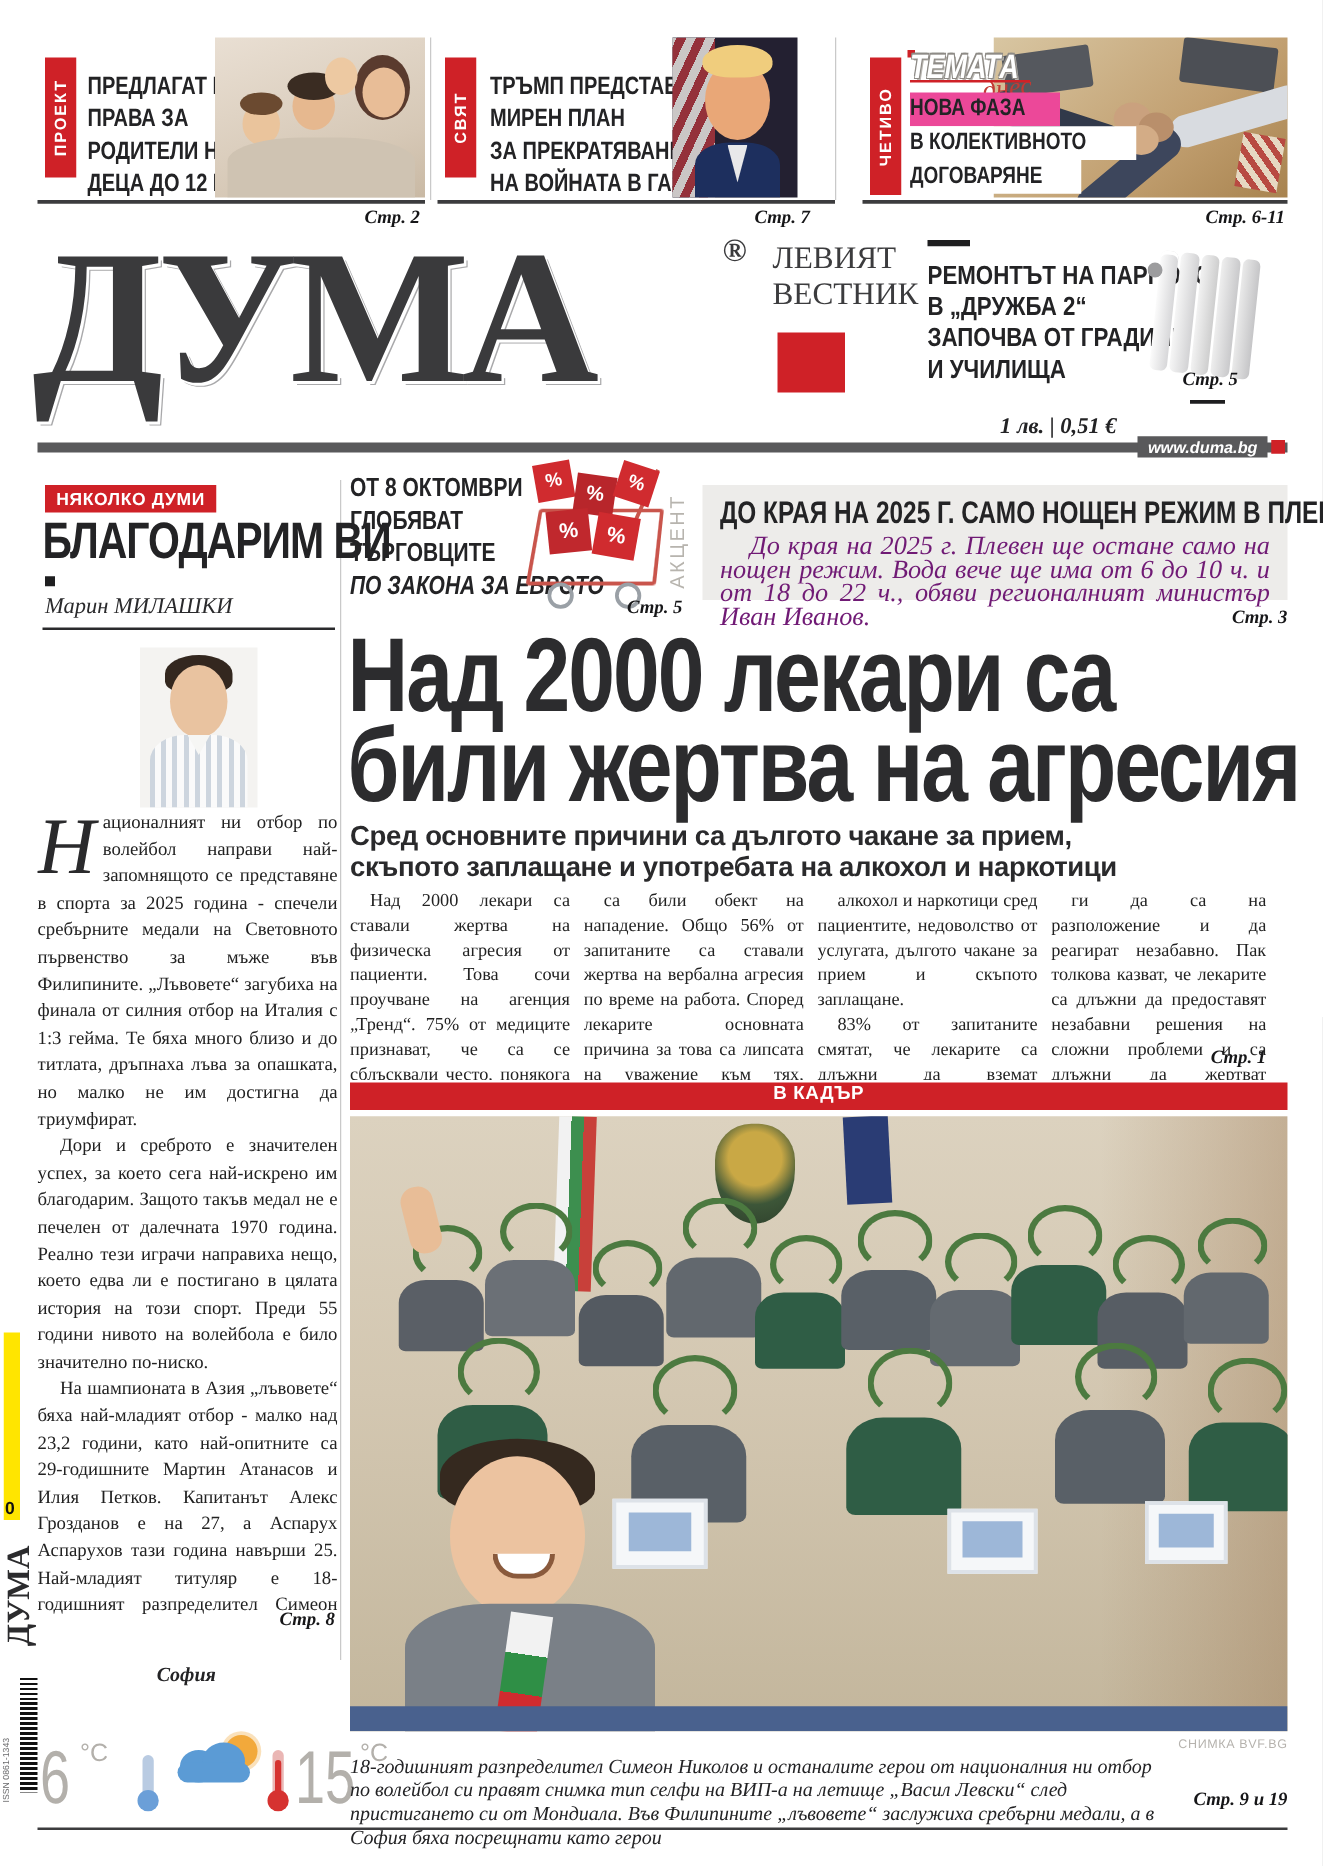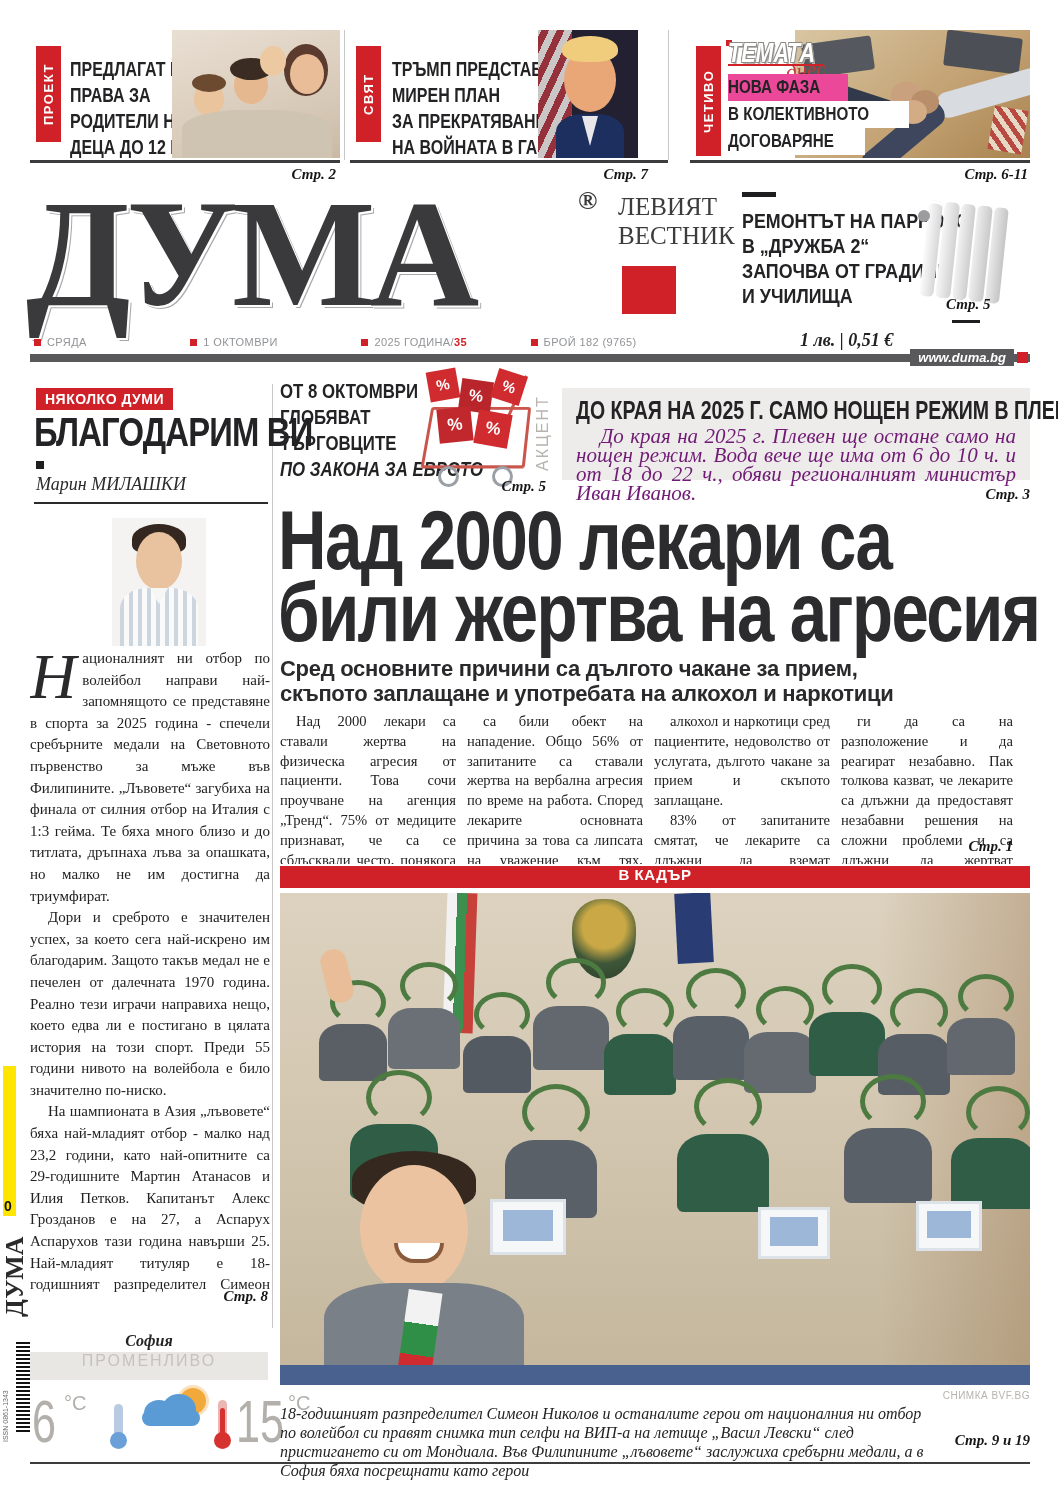--- a/index.html
+++ b/index.html
@@ -160,26 +160,20 @@
       <div style="flex:1;background:linear-gradient(90deg,#f6f6f6,#d2d2d4);border-radius:5px;"></div>
       <div style="flex:1;background:linear-gradient(90deg,#f2f2f2,#cecece);border-radius:5px;"></div>
       <div style="flex:1;background:linear-gradient(90deg,#eeeeee,#c9c9cb);border-radius:5px;"></div>
       <div style="flex:1;background:linear-gradient(90deg,#eaeaea,#c5c5c7);border-radius:5px;"></div>
     </div>
     <div class="circle" style="left:0;top:10px;width:12px;height:12px;background:#9c9c9e;"></div>
   </div>
   <div class="abs pg" style="left:946px;top:296px;">Стр. 5</div>
   <div class="abs" style="left:952px;top:320px;width:28px;height:3px;background:#1e1e20;"></div>
 
-  <div class="abs" style="left:34px;top:336px;width:996px;height:14px;font:11px 'Liberation Sans',sans-serif;color:#919396;letter-spacing:.4px;">
-    <span style="display:inline-block;width:7px;height:7px;background:#cf2127;margin-right:6px;"></span><span>СРЯДА</span>
-    <span style="display:inline-block;width:7px;height:7px;background:#cf2127;margin:0 6px 0 100px;"></span><span>1 ОКТОМВРИ</span>
-    <span style="display:inline-block;width:7px;height:7px;background:#cf2127;margin:0 6px 0 80px;"></span><span>2025 ГОДИНА/</span><span style="color:#cf2127;font-weight:700;">35</span>
-    <span style="display:inline-block;width:7px;height:7px;background:#cf2127;margin:0 6px 0 60px;"></span><span>БРОЙ 182 (9765)</span>
-  </div>
   <div class="abs" style="left:800px;top:330px;font:700 italic 18px 'Liberation Serif',serif;color:#232325;">1 лв. | 0,51 €</div>
   <div class="abs" style="left:30px;top:354px;width:1000px;height:8px;background:#59595b;"></div>
   <div class="abs" style="right:44px;top:349px;height:17px;background:#59595b;padding:0 8px;font:700 italic 13px/17px 'Liberation Sans',sans-serif;color:#fff;">www.duma.bg</div>
   <div class="abs" style="right:30px;top:352px;width:11px;height:11px;background:#cf2127;"></div>
 
   <div class="vline" style="left:272px;top:384px;height:944px;"></div>
 
   <div class="abs" style="left:36px;top:388px;background:#cf2127;color:#fff;font:700 14px/22px 'Liberation Sans',sans-serif;padding:0 9px;letter-spacing:.5px;">НЯКОЛКО ДУМИ</div>
   <div class="abs" style="left:34px;top:410px;height:44px;line-height:44px;">
     <span class="cond" style="font-size:41px;letter-spacing:-1px;">БЛАГОДАРИМ ВИ</span>
@@ -197,21 +191,20 @@
 
   <div class="opbody">
     <p class="first"><span class="dropcap">Н</span><span>ационалният ни отбор по волейбол направи най-запомнящото се представяне в спорта за 2025 година - спечели сребърните медали на Световното първенство за мъже във Филипините. „Лъвовете“ загубиха на финала от силния отбор на Италия с 1:3 гейма. Те бяха много близо и до титлата, дръпнаха лъва за опашката, но малко не им достигна да триумфират.</span></p>
     <p>Дори и среброто е значителен успех, за което сега най-искрено им благодарим. Защото такъв медал не е печелен от далечната 1970 година. Реално тези играчи направиха нещо, което едва ли е постигано в цялата история на този спорт. Преди 55 години нивото на волейбола е било значително по-ниско.</p>
     <p>На шампионата в Азия „лъвовете“ бяха най-младият отбор - малко над 23,2 години, като най-опитните са 29-годишните Мартин Атанасов и Илия Петков. Капитанът Алекс Грозданов е на 27, а Аспарух Аспарухов тази година навърши 25. Най-младият титуляр е 18-годишният разпределител Симеон Николов, а второто либеро Димитър Добрев още е непълнолетен...</p>
 
   </div>
   <div class="abs pg" style="left:30px;top:1288px;width:238px;text-align:right;">Стр. 8</div>
 
   <div class="abs" style="left:30px;top:1332px;width:238px;text-align:center;font:700 italic 16px 'Liberation Serif',serif;color:#232325;">София</div>
-  <div class="abs" style="left:30px;top:1352px;width:238px;height:28px;line-height:28px;background:#e9e7e4;text-align:center;font:16px 'Liberation Sans',sans-serif;letter-spacing:2px;color:#c6c3bd;">ПРОМЕНЛИВО</div>
   <div class="abs" style="left:30px;top:1386px;width:238px;height:100px;">
     <span class="abs" style="left:2px;top:6px;font:60px/60px 'Liberation Sans',sans-serif;color:#b3b0ab;transform:scaleX(.72);transform-origin:0 0;">6</span>
     <span class="abs" style="left:34px;top:6px;font:20px 'Liberation Sans',sans-serif;color:#b3b0ab;">°C</span>
     <span class="thermo" style="left:84px;top:18px;height:36px;background:#b9cbe2;">
         <span class="bulb" style="left:-4px;top:28px;width:17px;height:17px;background:#6b9fd8;"></span>
       </span>
     <span class="abs" style="left:108px;top:0;width:70px;height:50px;">
       <span class="circle" style="left:42px;top:2px;width:26px;height:26px;background:#f2a93b;box-shadow:0 0 0 3px rgba(242,169,59,.35);"></span>
       <span class="circle" style="left:6px;top:14px;width:30px;height:26px;background:#5b9bd5;"></span>
       <span class="circle" style="left:24px;top:8px;width:34px;height:30px;background:#5b9bd5;"></span>

